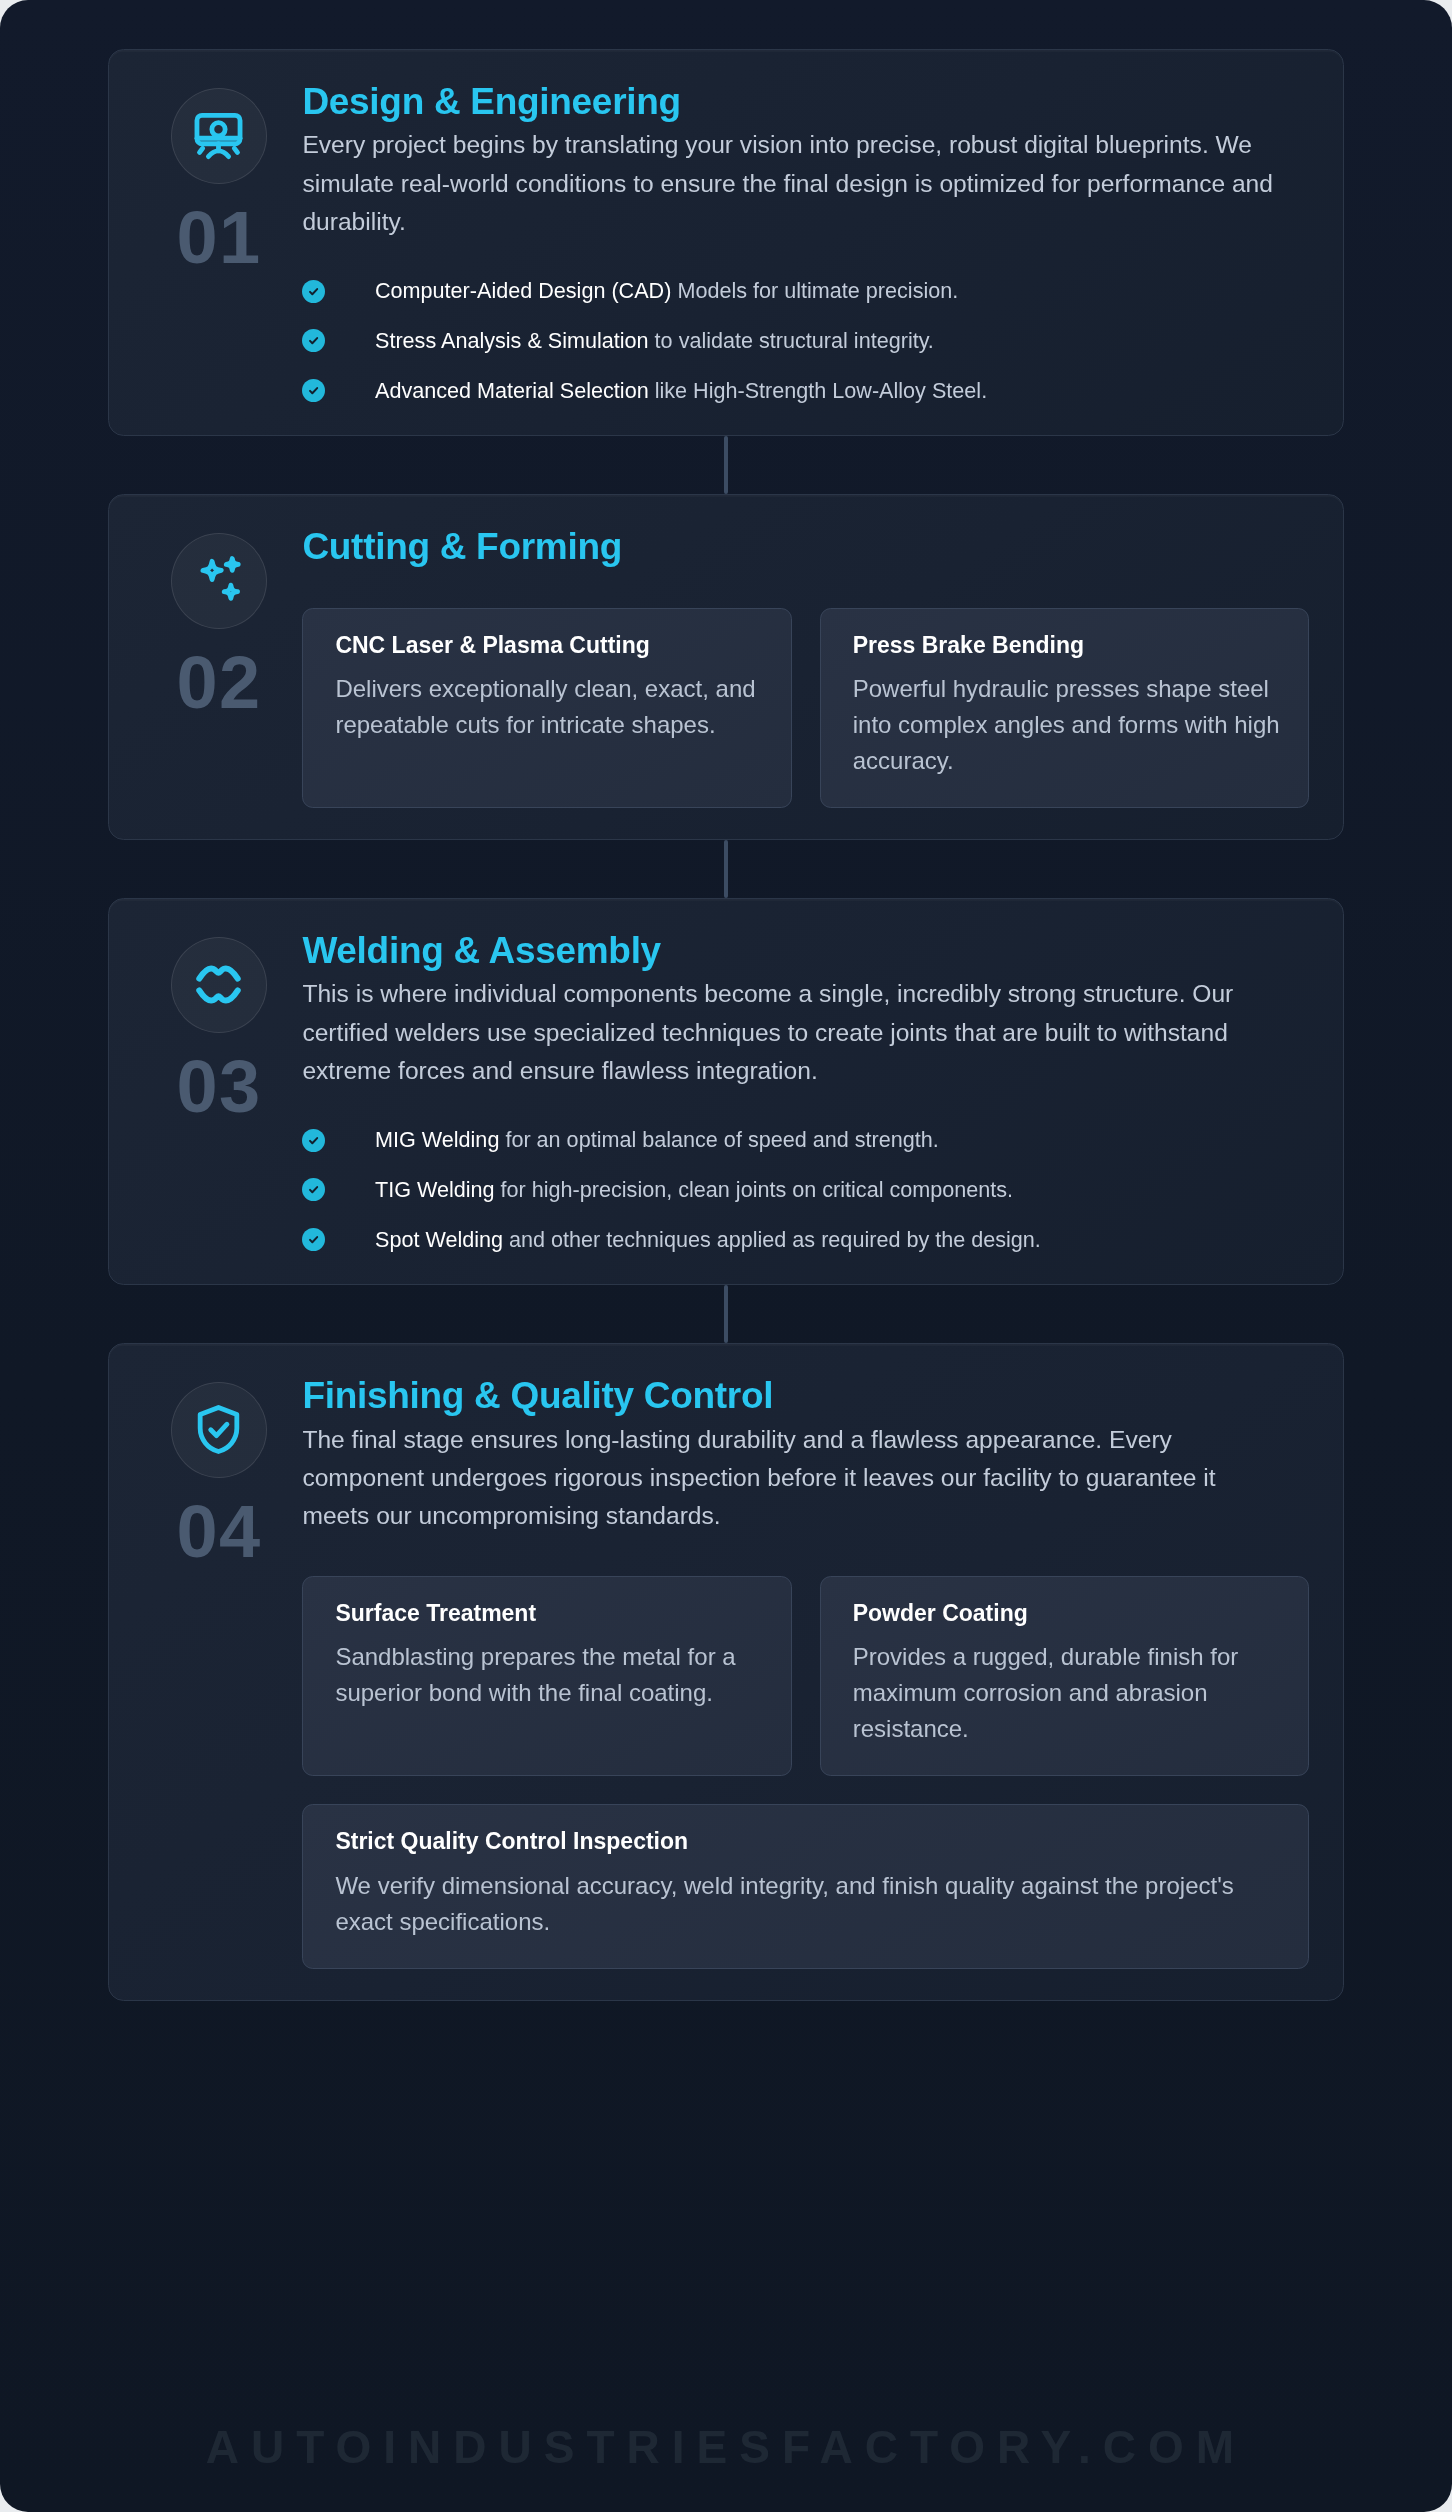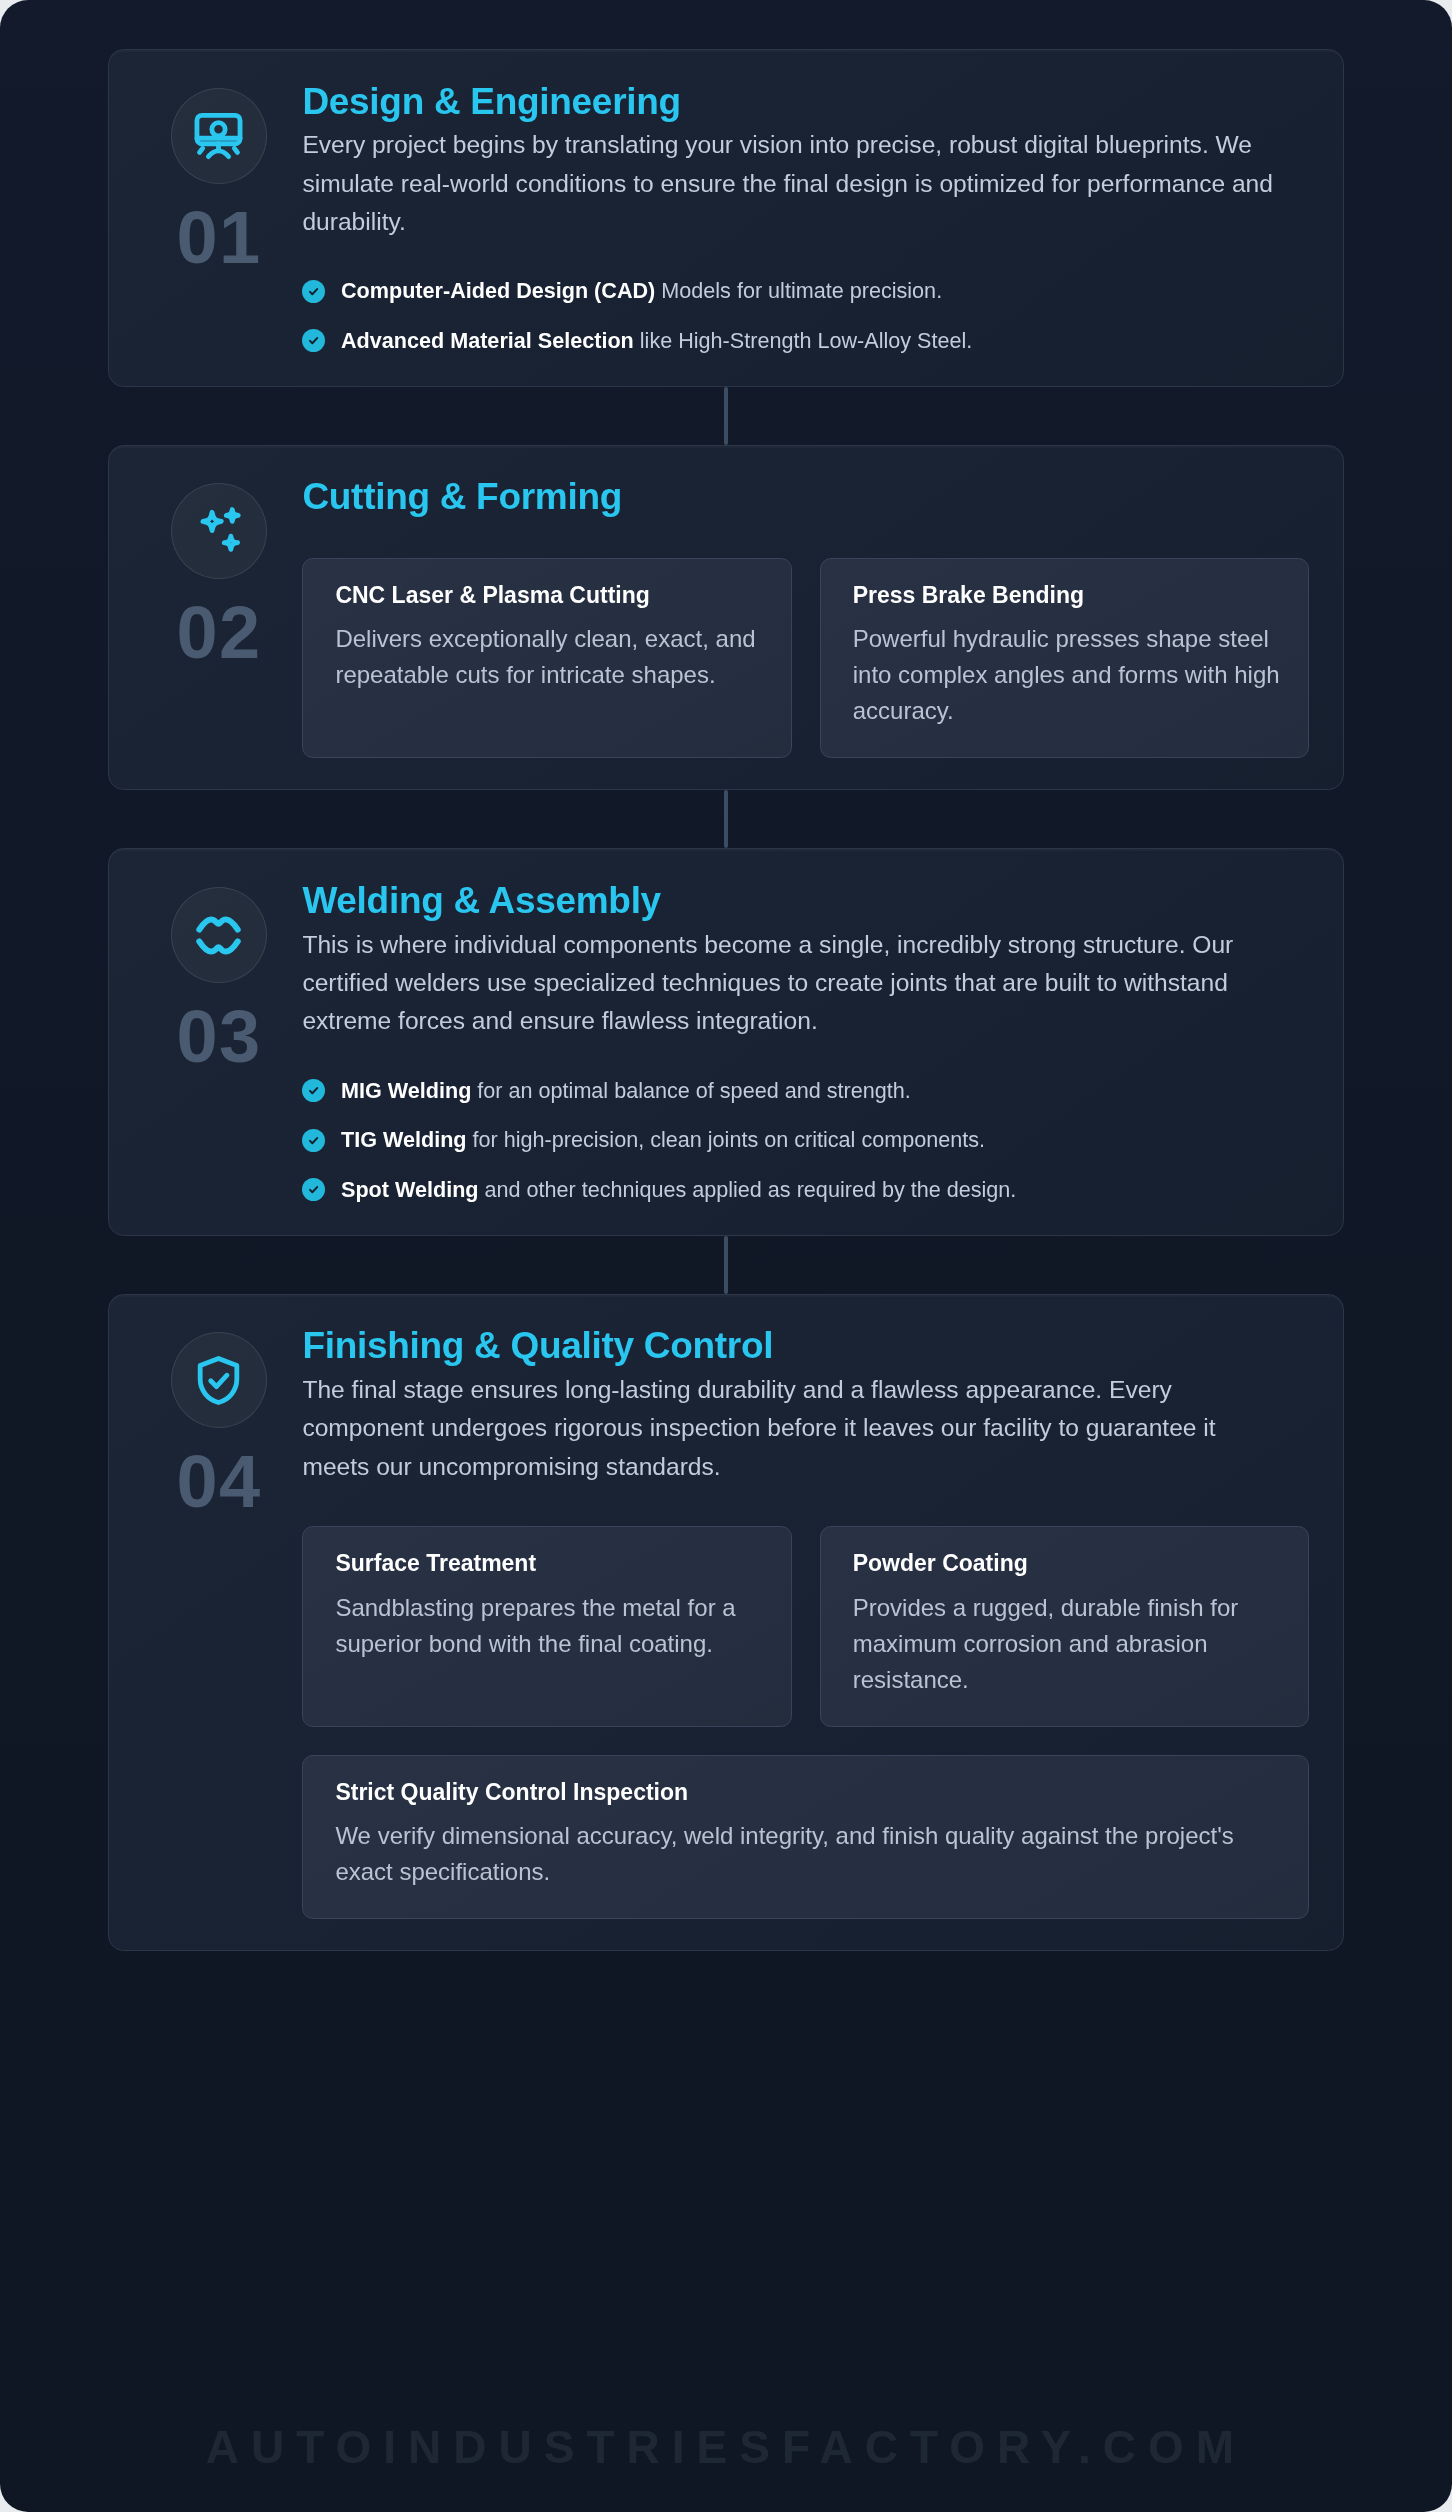--- a/index.html
+++ b/index.html
@@ -150,21 +150,21 @@
   .check-item:last-child { margin-bottom: 0; }
   .check-item .ck {
     flex: 0 0 23px;
     width: 23px; height: 23px;
     margin-top: 2.4px;
     border-radius: 50%;
     background: #22b8db;
     display: flex; align-items: center; justify-content: center;
   }
   .check-item .ck svg { width: 13.2px; height: 13.2px; display:block; }
-  .check-item b { color: #ffffff; font-weight: 700; }
+  .check-item b { color: #ffffff; font-weight: 400; margin-left: 34px; }
 
   
   .subcards {
     margin-top: 40px;
     display: flex;
     gap: 28px;
     flex-wrap: wrap;
   }
   .subcard {
     flex: 1 1 calc(50% - 14px);
@@ -246,20 +246,28 @@
                 </svg>
               </span>
               <span><b>Computer-Aided Design (CAD)</b><span> Models for ultimate precision.</span></span>
             </div>
             <div class="check-item">
               <span class="ck">
                 <svg viewBox="0 0 24 24">
                   <path d="M5.5 12.6l4.2 4.2 8.8-9.4" fill="none" stroke="#11202e" stroke-width="3.6" stroke-linecap="round" stroke-linejoin="round"></path>
                 </svg>
               </span>
+              <span><b>Stress Analysis &amp; Simulation</b><span> to validate structural integrity.</span></span>
+            </div>
+            <div class="check-item">
+              <span class="ck">
+                <svg viewBox="0 0 24 24">
+                  <path d="M5.5 12.6l4.2 4.2 8.8-9.4" fill="none" stroke="#11202e" stroke-width="3.6" stroke-linecap="round" stroke-linejoin="round"></path>
+                </svg>
+              </span>
               <span><b>Advanced Material Selection</b><span> like High-Strength Low-Alloy Steel.</span></span>
             </div>
           </div>
         </div>
       </div>
       <div class="connector">
         <i></i>
       </div>
       <div class="card">
         <div class="card-left">

